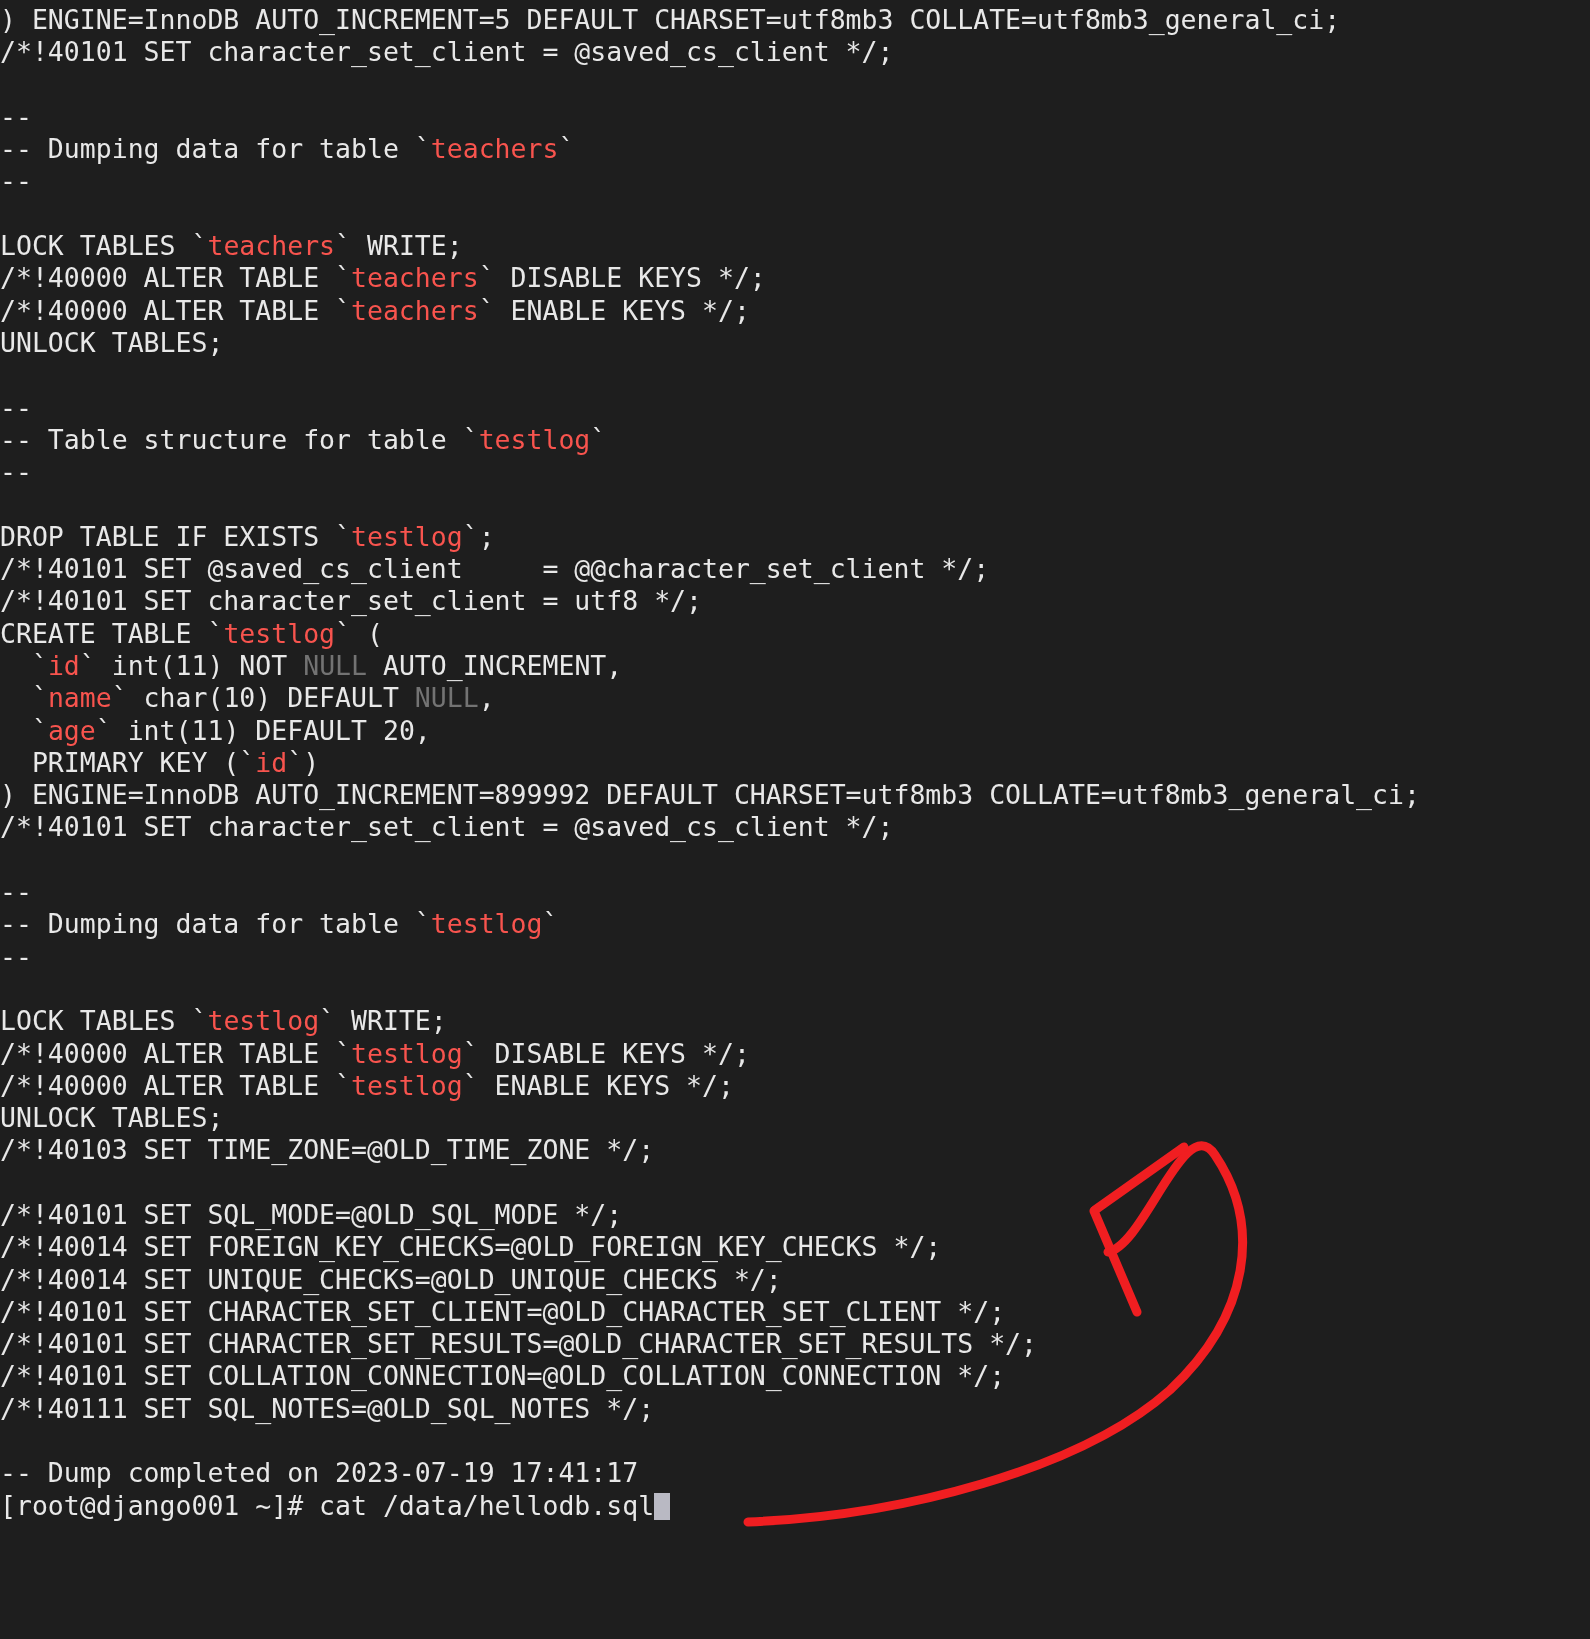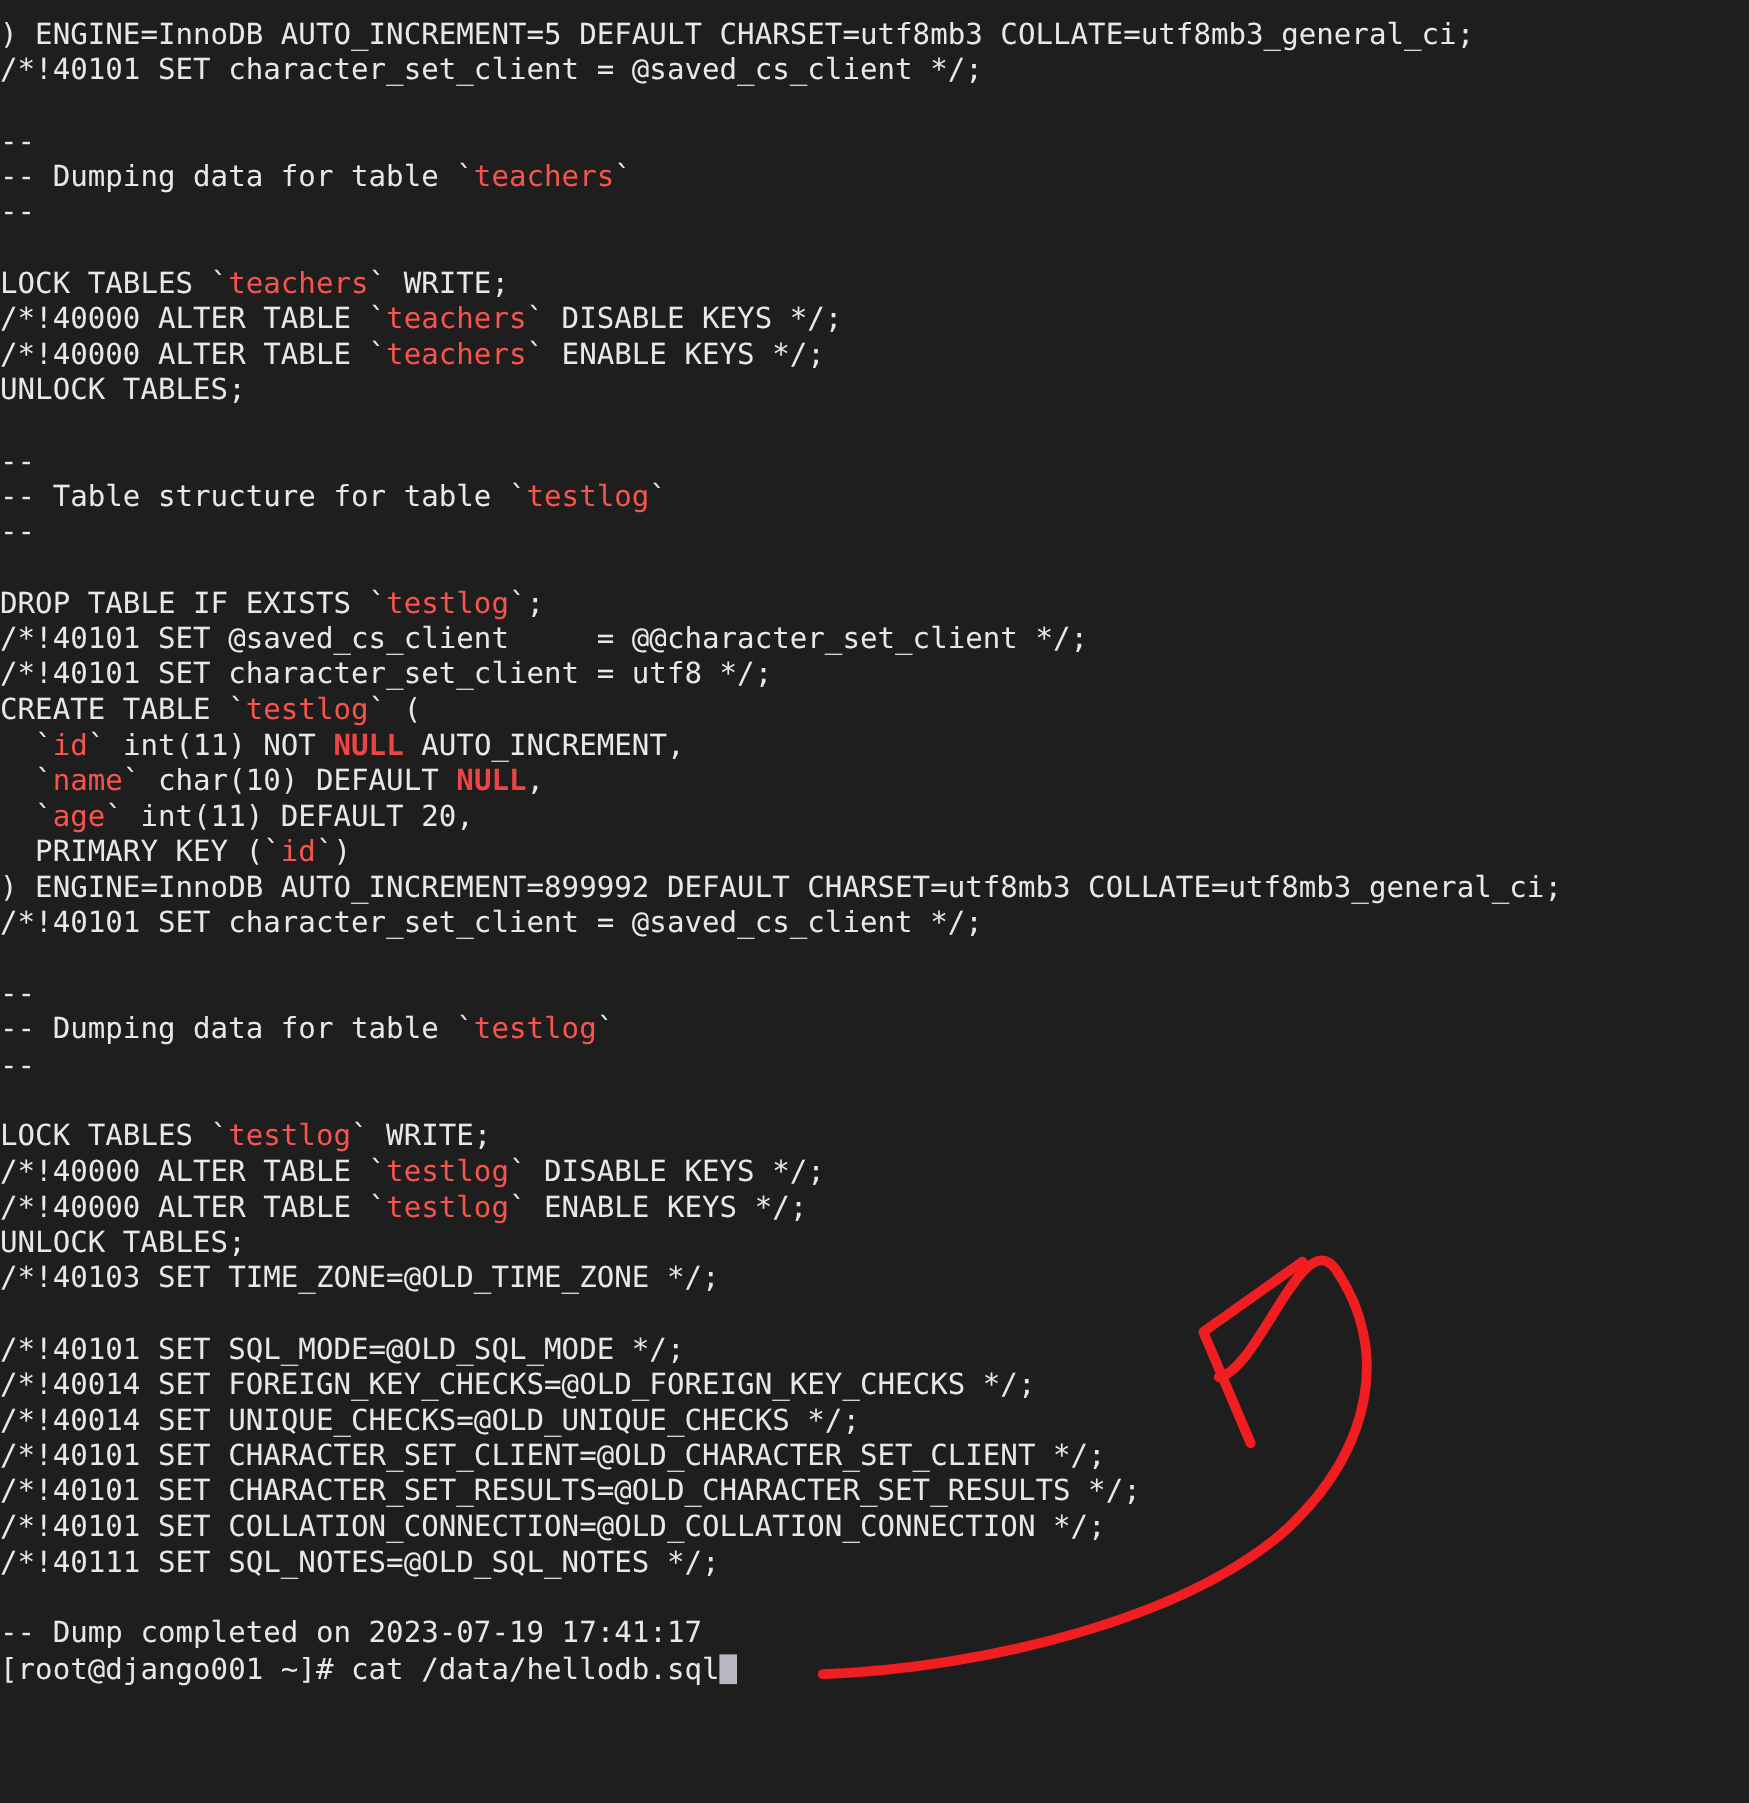--- a/index.html
+++ b/index.html
@@ -15,33 +15,33 @@
     overflow: hidden;
     font-family: "DejaVu Sans Mono", "Liberation Mono", monospace;
     font-size: 26.5px;
     line-height: 32.3px;
     color: #e8e8e8;
     letter-spacing: 0px;
   }
   #screen {
     position: absolute;
     left: 0;
-    top: 12px;
+    top: 0;
     width: 1590px;
     padding: 4px 0 0 0;
     white-space: pre;
     box-sizing: border-box;
   }
   .line {
     height: 32.3px;
     white-space: pre;
     display: block;
   }
   .tbl { color: #f8544e; text-align: center; }
-  .kw  { color: #ef4444; font-weight: bold; }
+  .kw  { color: #737373; }
   .plain { color: #e8e8e8; }
   .cursor-block {
     display: inline-block;
     width: 15.95px;
     height: 27px;
     background: #b9b9c3;
     vertical-align: -5px;
   }
   #annotation {
     position: absolute;

